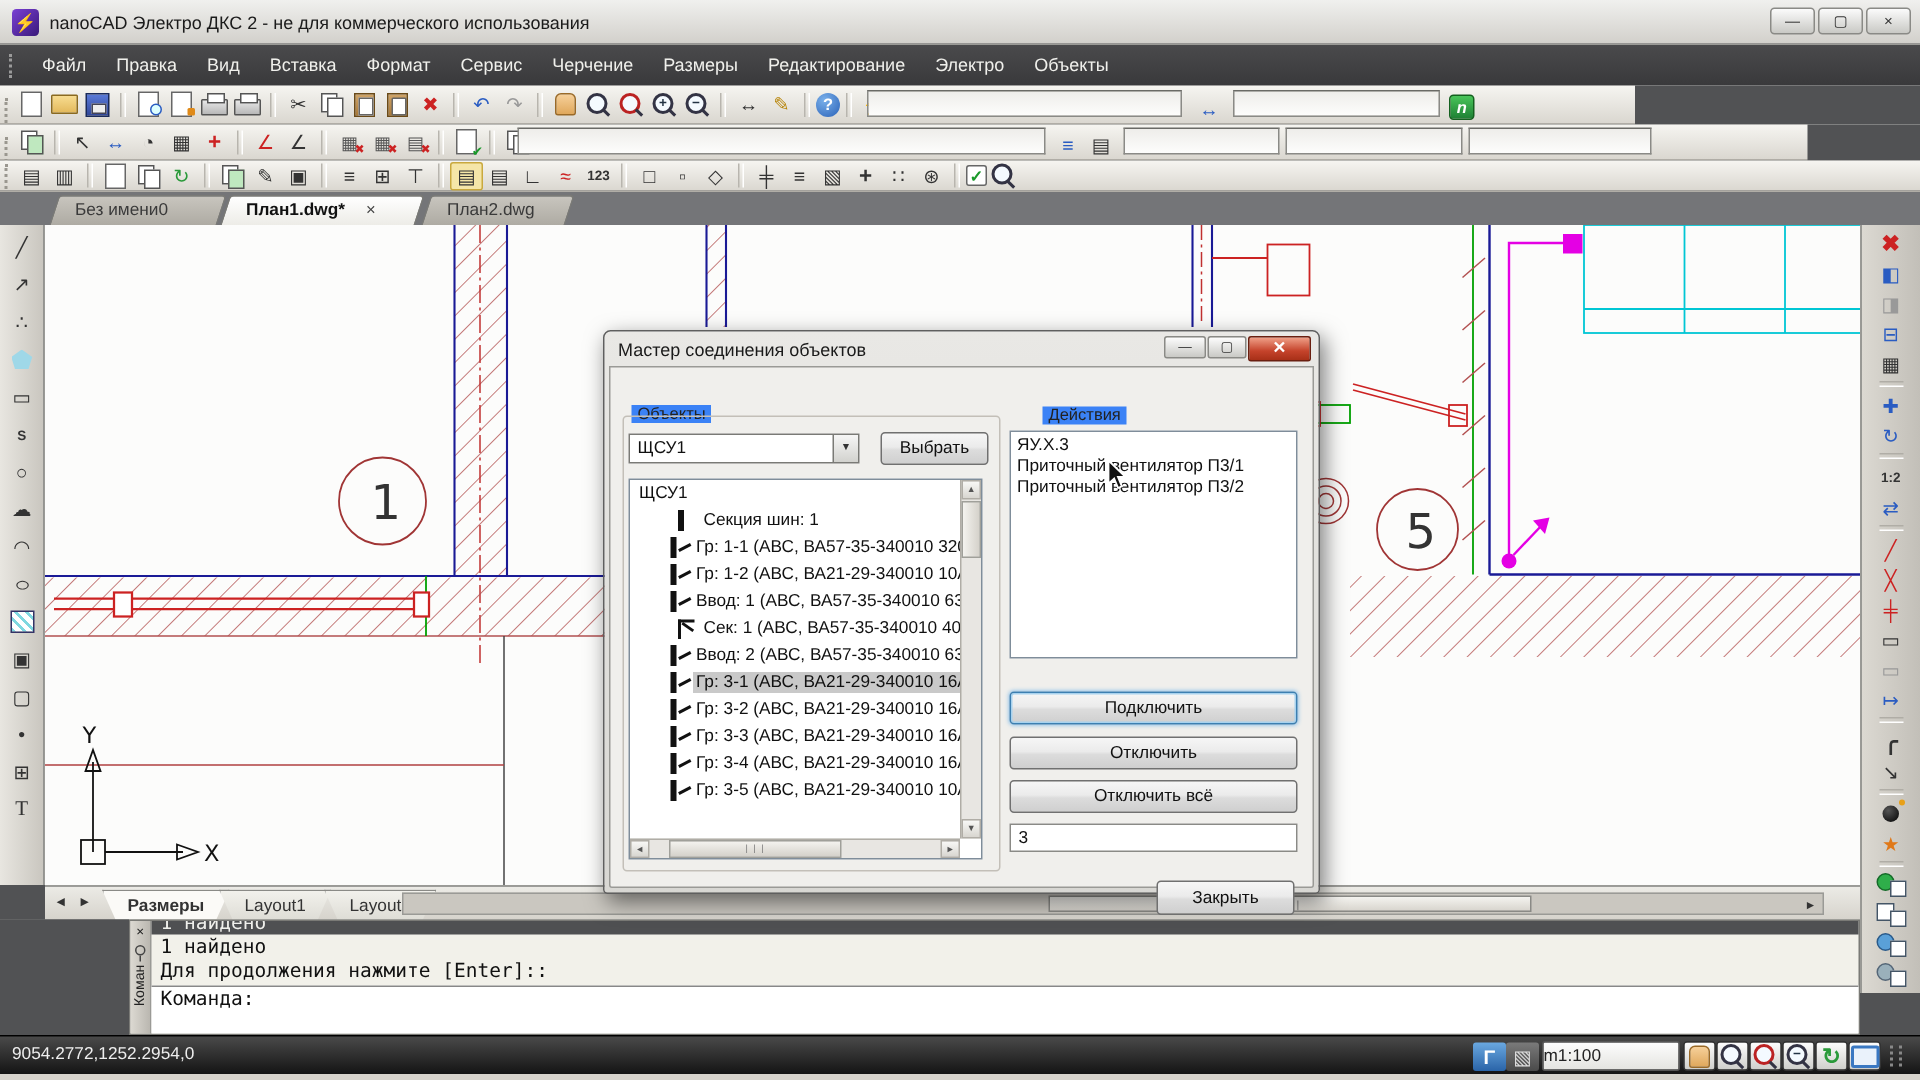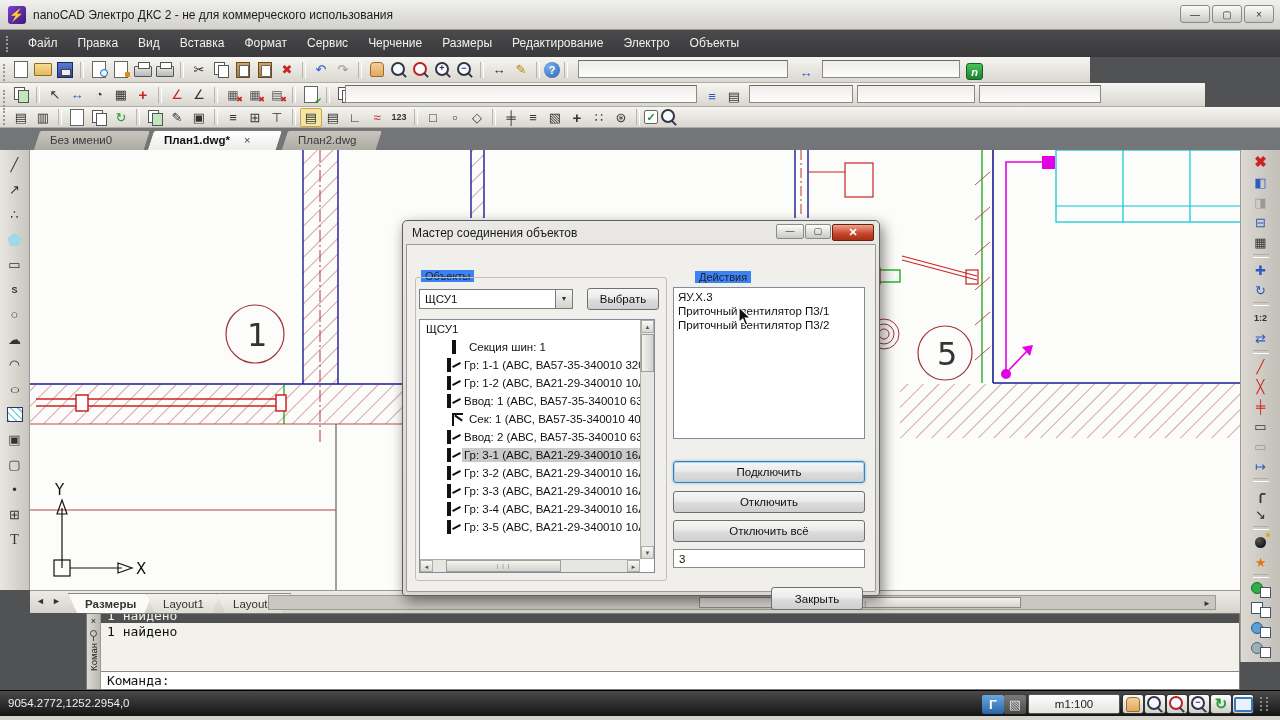--- a/index.html
+++ b/index.html
@@ -137,37 +137,37 @@
   .cmdtab .x { display:block; text-align:center; font-size:9px; color:#222; margin-top:2px; }
   .pin { display:block; width:7px; height:7px; border:1px solid #444; border-radius:50%; margin:4px auto 0; position:relative; }
   .pin::after { content:""; position:absolute; left:2px; top:6px; width:1px; height:4px; background:#444; }
   .cmdtab .vlabel { display:block; margin:6px auto 0; writing-mode:vertical-rl; transform:rotate(180deg);
     font-size:9.5px; color:#222; }
   .cmdclip { position:absolute; left:14px; top:0; right:0; height:9px; background:#4f5052; overflow:hidden; }
   .cmdclip span { display:block; margin-top:-6px; padding-left:6px; color:#f0f0ec;
     font:13px "DejaVu Sans Mono",monospace; }
   .cmdhist { position:absolute; left:14px; top:9px; right:0; height:48px; padding:1px 0 0 6px;
     font:13px "DejaVu Sans Mono",monospace; color:#111; line-height:15.5px; }
-  .cmdline { position:absolute; left:14px; bottom:0; right:0; height:18px; background:#fff;
+  .cmdline { position:absolute; left:14px; bottom:0; right:0; height:32px; background:#fff;
     border-top:1px solid #888; font:13px "DejaVu Sans Mono",monospace; color:#111; padding:1px 0 0 6px; }
   
   .statusbar { position:absolute; left:0; top:690px; width:1280px; height:26px;
     background:linear-gradient(#4a4a4a,#141414); border-top:1px solid #000; }
   .coords { position:absolute; left:8px; top:6px; color:#eee; font-size:11.5px; }
   .toggles { position:absolute; left:226px; top:3px; display:flex; gap:3px; }
   .stog { height:19px; padding:0 7px; font-size:11px; font-weight:bold; color:#111; line-height:18px;
     border:1px solid #666; border-radius:2px; background:linear-gradient(#fdfdfd,#cfcfcb); }
   .stog.on { background:linear-gradient(#f6cd87,#e0a148); border-color:#8a6a2a; }
   .stright { position:absolute; left:982px; top:3px; display:flex; gap:2px; align-items:center; }
   .st-ic { width:22px; height:20px; border-radius:3px; border:1px solid #333;
     background:linear-gradient(#fdfdfd,#cfcfcb); display:flex; align-items:center; justify-content:center; font-size:12px; }
   .st-blue { background:linear-gradient(#6aa8e0,#2a64a8); color:#fff; border-color:#1a3a6a; font-weight:bold; }
   .st-dark { background:linear-gradient(#7a7a7a,#4a4a4a); color:#ddd; border-color:#222; }
   .scalefield { width:92px; height:20px; background:linear-gradient(#fdfdfd,#e4e4e0); border:1px solid #555;
-    border-radius:2px; font-size:11.5px; color:#222; text-align:center; line-height:19px; }
+    border-radius:2px; font-size:11.5px; color:#222; text-align:left; line-height:19px; }
   .sgrip { width:8px; height:14px; border-left:2px dotted #888; border-right:2px dotted #888; margin-left:4px; }
   .bottomedge { position:absolute; left:0; top:716px; width:1280px; height:4px; background:#d6d3cc; }
   
   .dlg { position:absolute; left:402px; top:220px; width:478px; height:376px; z-index:20;
     background:linear-gradient(#e9e8e5,#d8d7d3); border:1px solid #5f5f5f; border-radius:5px 5px 3px 3px;
     box-shadow:3px 5px 14px rgba(0,0,0,.5); padding:2px; }
   .dlg-title { height:21px; font-size:12px; color:#1a1a1a; padding-left:7px; line-height:21px; position:relative; }
   .dlg-btns { position:absolute; right:3px; top:1px; display:flex; gap:1px; }
   .dbtn { height:15px; border:1px solid #8a8a86; border-radius:2px; font-size:9px; color:#333;
     background:linear-gradient(#fdfdfd,#c9c9c5); display:flex; align-items:center; justify-content:center; }
@@ -556,20 +556,21 @@
     <div class="cmdtab">
       <span class="x">×</span>
       <span class="pin"></span>
       <span class="vlabel">Коман</span>
     </div>
     <div class="cmdclip">
         <span>1 найдено</span>
       </div>
     <div class="cmdhist">
       <div>1 найдено</div>
+      <div>Для продолжения нажмите [Enter]::</div>
     </div>
     <div class="cmdline">Команда:</div>
   </div>
 
   <div class="statusbar">
     <span class="coords">9054.2772,1252.2954,0</span>
     <span class="stright">
       <span class="icons">
           <span class="tbi st-blue">Γ</span>
           <span class="tbi st-dark">▧</span>

